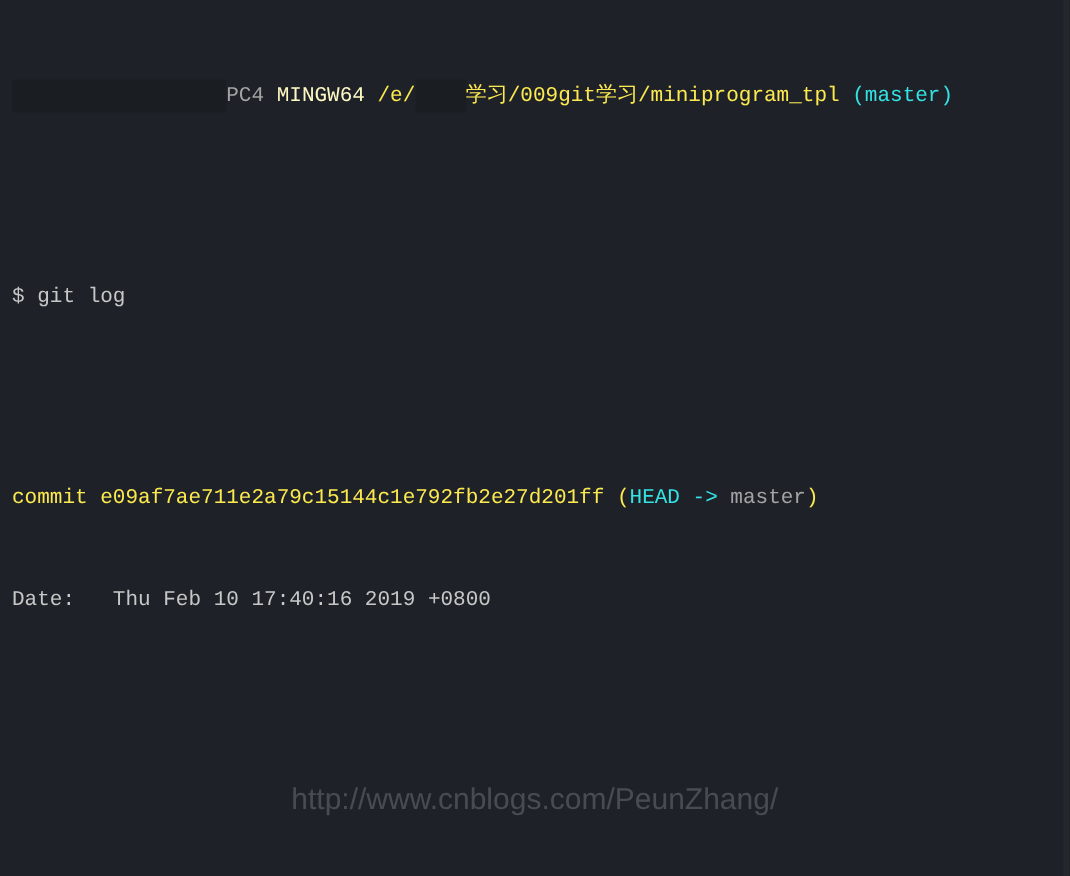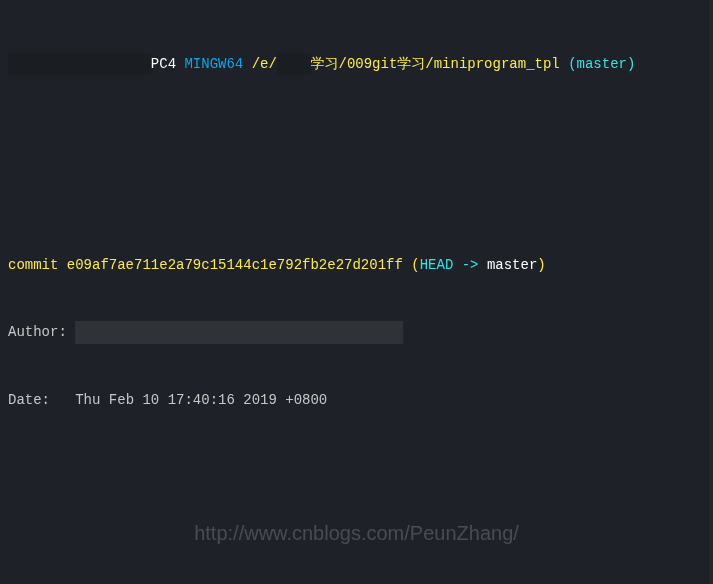--- a/index.html
+++ b/index.html
@@ -15,22 +15,22 @@
       color: #c5c8c6;
       padding: 8px;
       width: 713px;
       height: 584px;
       position: relative;
       overflow: hidden;
     }
     .terminal {
       white-space: pre;
     }
-    .green { color: #ffffff; }
-    .magenta { color: #0ea5e9; }
+    .green { color: #a3a3a3; }
+    .magenta { color: #fef9c3; }
     .yellow { color: #fce94f; }
     .cyan { color: #34e2e2; }
     .redacted {
       background: #1a1d22;
       color: #1a1d22;
       display: inline-block;
     }
     .redacted-light {
       background: #2f3338;
       color: #2f3338;
@@ -59,23 +59,23 @@
       height: 100%;
       background: rgba(100,100,100,0.1);
     }
   </style>
 </head>
 <body>
 
 <div class="terminal">
   <span class="line"><span class="redacted green">                 </span><span class="green">PC4</span> <span class="magenta">MINGW64</span> <span class="yellow">/e/</span><span class="redacted yellow">    </span><span class="yellow">学习</span><span class="yellow">/009git学习/miniprogram_tpl</span><span class="cyan"> (</span><span class="cyan">master</span><span class="cyan">)</span></span>
   <span class="line"> </span>
+  <span class="line"><span>$ </span><span>git log</span></span>
   <span class="line"> </span>
   <span class="line"><span class="yellow">commit </span><span class="yellow">e09af7ae711e2a79c15144c1e792fb2e27d201ff</span><span class="yellow"> (</span><span class="cyan">HEAD -&gt; </span><span class="green">master</span><span class="yellow">)</span></span>
-  <span class="line"><span>Author:</span> <span class="redacted-light">                                       </span></span>
   <span class="line"><span>Date:   </span><span>Thu Feb 10 17:40:16 2019 +0800</span></span>
   <span class="line"> </span>
   
   
   
   
   
   
   
   

